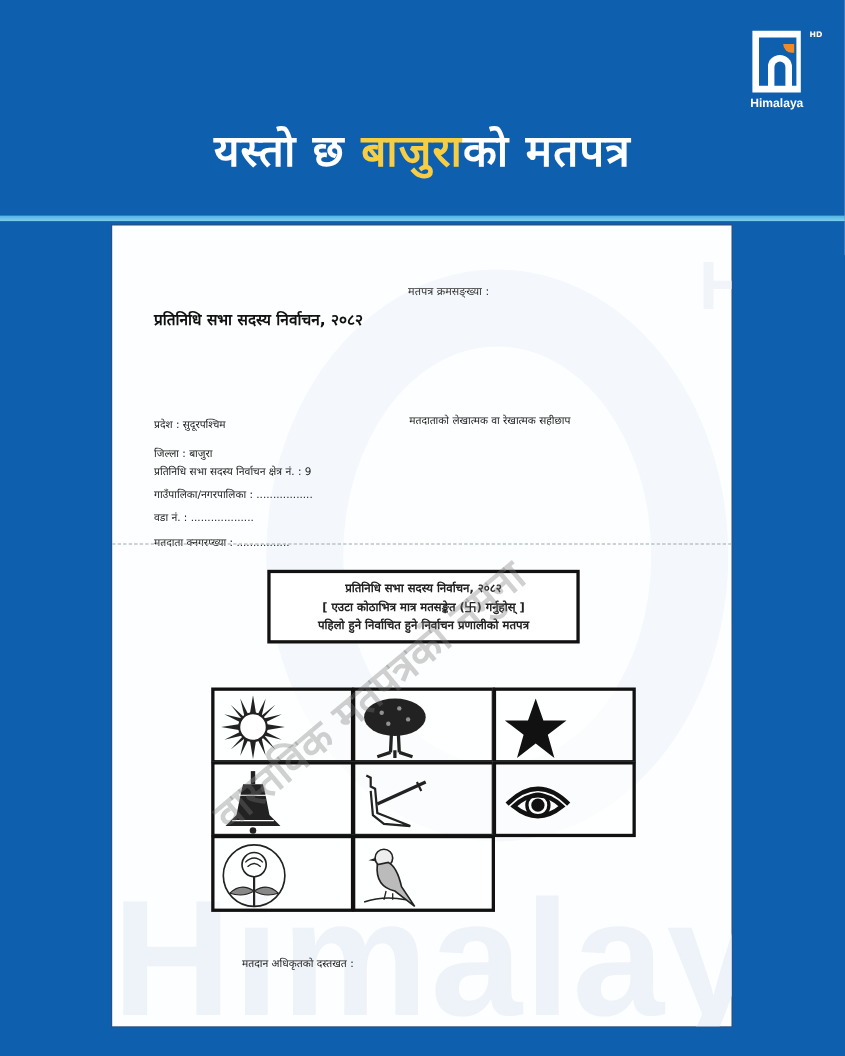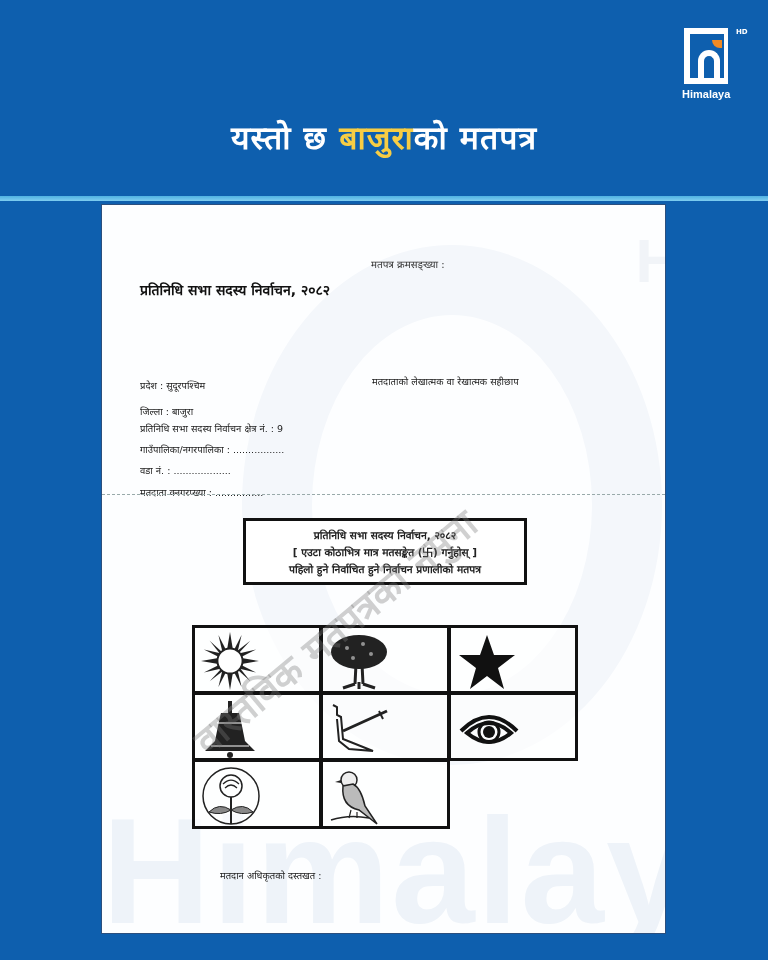--- a/index.html
+++ b/index.html
@@ -26,21 +26,21 @@
     }
     .logo .hd {
       position: absolute; left: 54px; top: 0; color: #fff; font-size: 7px; font-weight: bold;
     }
     .logo .brand {
       position: absolute; left: 0; top: 60px; color: #fff; font-size: 11px; font-weight: bold;
       font-family: "Liberation Sans", sans-serif;
     }
     .headline {
       position: absolute; left: 0; right: 0; top: 108px; text-align: center;
-      font-size: 32px; font-weight: bold; color: #fff; line-height: 60px; letter-spacing: 1px;
+      font-size: 40px; font-weight: bold; color: #fff; line-height: 60px; letter-spacing: 1px;
     }
     .headline .hl { color: #f7cd44; }
     .divider {
       position: absolute; left: 0; right: 0; top: 196px; height: 5px;
       background: linear-gradient(#4fb2e2, #7fcdf0);
     }
     .paper {
       position: absolute; left: 102px; top: 205px; width: 563px; height: 728px;
       background: #fdfeff;
       box-shadow: 0 0 0 1px #2b4f7e;

